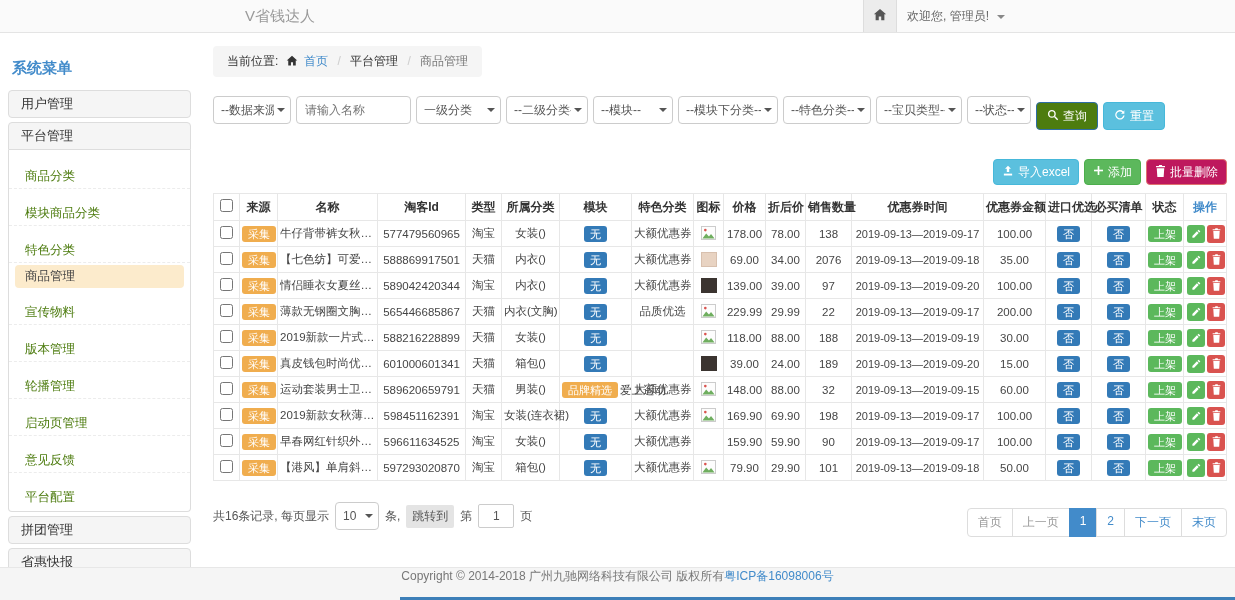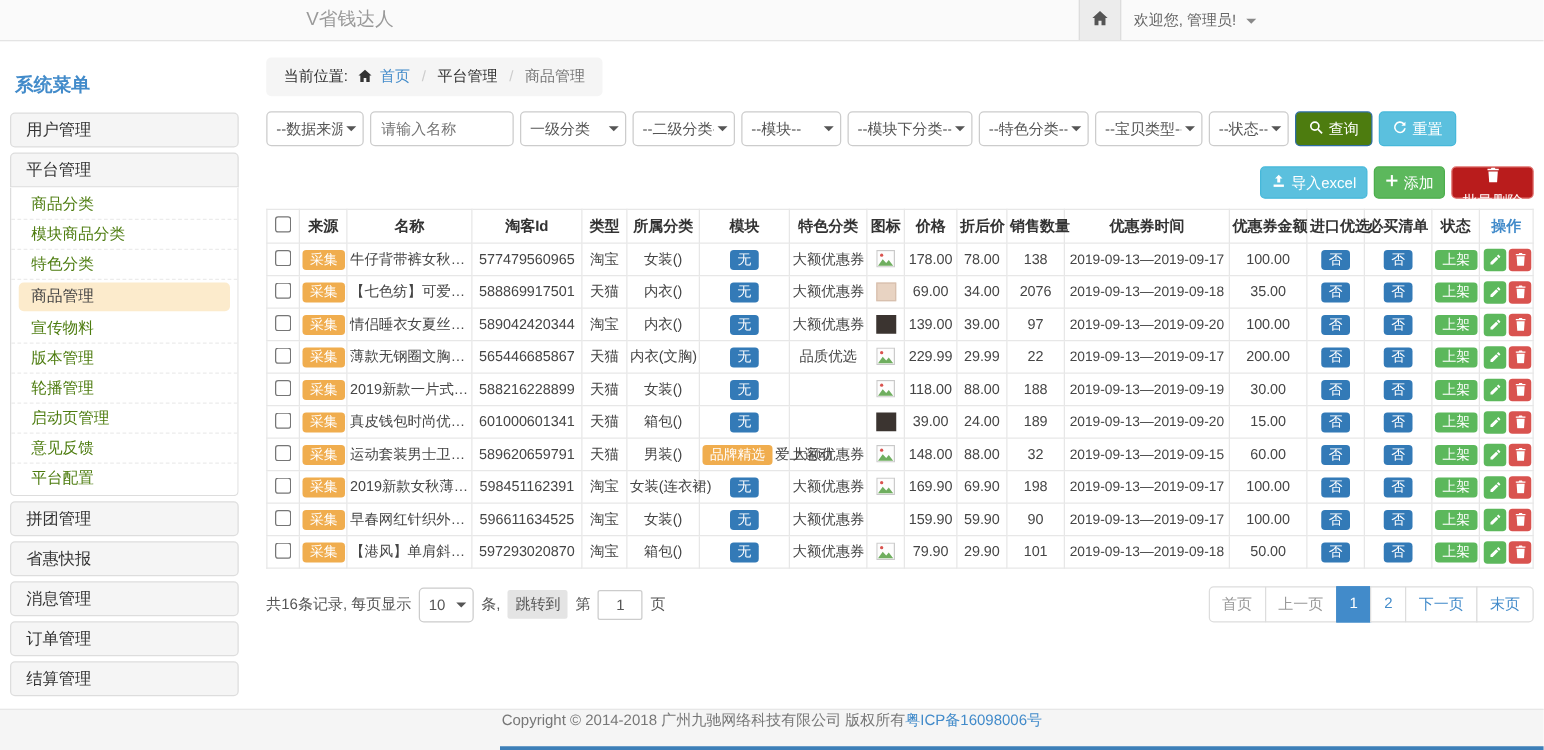--- a/index.html
+++ b/index.html
@@ -2,21 +2,21 @@
 <html lang="zh"><head>
 <meta charset="utf-8">
 <style>
   * { box-sizing: border-box; margin: 0; padding: 0; }
   html,body { width:1235px; height:600px; }
   body {
     position: relative; overflow: hidden; background:#fff;
     font-family: "Liberation Sans", "DejaVu Sans", sans-serif;
     font-size: 12px; color:#333;
   }
-  a { text-decoration: none; cursor: pointer; }
+  a { text-decoration: none; cursor: pointer; margin-top: 13px; }
 
   
   .topbar { position:absolute; top:0; left:0; right:0; height:33px; background:#fafafa; border-bottom:1px solid #e4e4e4; }
   .brand { position:absolute; left:245px; top:0; line-height:32px; font-size:15px; color:#9a9a9a; }
   .home-box { position:absolute; left:863px; top:0; width:34px; height:32px; background:#ececec; border-left:1px solid #ddd; border-right:1px solid #ddd; display:flex; align-items:center; justify-content:center; cursor:pointer; }
   .welcome { position:absolute; left:907px; top:0; line-height:32px; color:#666; cursor:pointer; }
   .caret-down { display:inline-block; width:0; height:0; border-left:4px solid transparent; border-right:4px solid transparent; border-top:4px solid #888; margin-left:5px; vertical-align:middle; }
 
   
   .sidebar { position:absolute; left:8px; top:53px; width:183px; }
@@ -40,21 +40,21 @@
   .filters { display:flex; align-items:center; gap:5px; margin-top:12px; }
   .sel { position:relative; display:inline-block; height:28px; }
   .sel select { width:100%; height:28px; border:1px solid #ccc; border-radius:4px; background:#fff; color:#555; font-size:12px; padding:0 16px 0 7px; appearance:none; -webkit-appearance:none; font-family:inherit; }
   .sel .sel-caret { position:absolute; right:6px; top:12px; width:0; height:0; border-left:4px solid transparent; border-right:4px solid transparent; border-top:4px solid #555; pointer-events:none; }
   .txt-input { height:28px; border:1px solid #ccc; border-radius:4px; padding:0 8px; font-size:12px; color:#555; font-family:inherit; }
   .btn { display:inline-flex; align-items:center; gap:4px; height:28px; padding:0 10px; border-radius:4px; color:#fff; font-size:12px; border:1px solid transparent; cursor:pointer; }
   .btn svg { flex:none; }
   .btn-primary { background:#4d7c0f; border-color:#2e6da4; }
   .btn-info { background:#5bc0de; border-color:#46b8da; }
   .btn-success { background:#5cb85c; border-color:#4cae4c; }
-  .btn-danger-light { background:#b91c1c; border-color:#e0716e;flex-direction:column; }
+  .btn-danger-light { background:#be185d; border-color:#e0716e; }
   .btn.small { height:26px; padding:0 8px; }
 
   .action-row { display:flex; justify-content:flex-end; gap:5px; margin-top:16px; }
 
   
   table.grid { width:100%; margin-top:8px; border-collapse:collapse; table-layout:fixed; font-size:11.5px; color:#454545; }
   .grid th, .grid td { border:1px solid #e7e7e7; height:26px; padding:1px 2px; text-align:center; vertical-align:middle; white-space:nowrap; }
   .grid th { font-size:12px; font-weight:bold; color:#333; height:27px; overflow:visible; }
   .grid th.op-col { color:#428bca; }
   .grid th:nth-child(1), .grid td:nth-child(1) { width:26px; }

